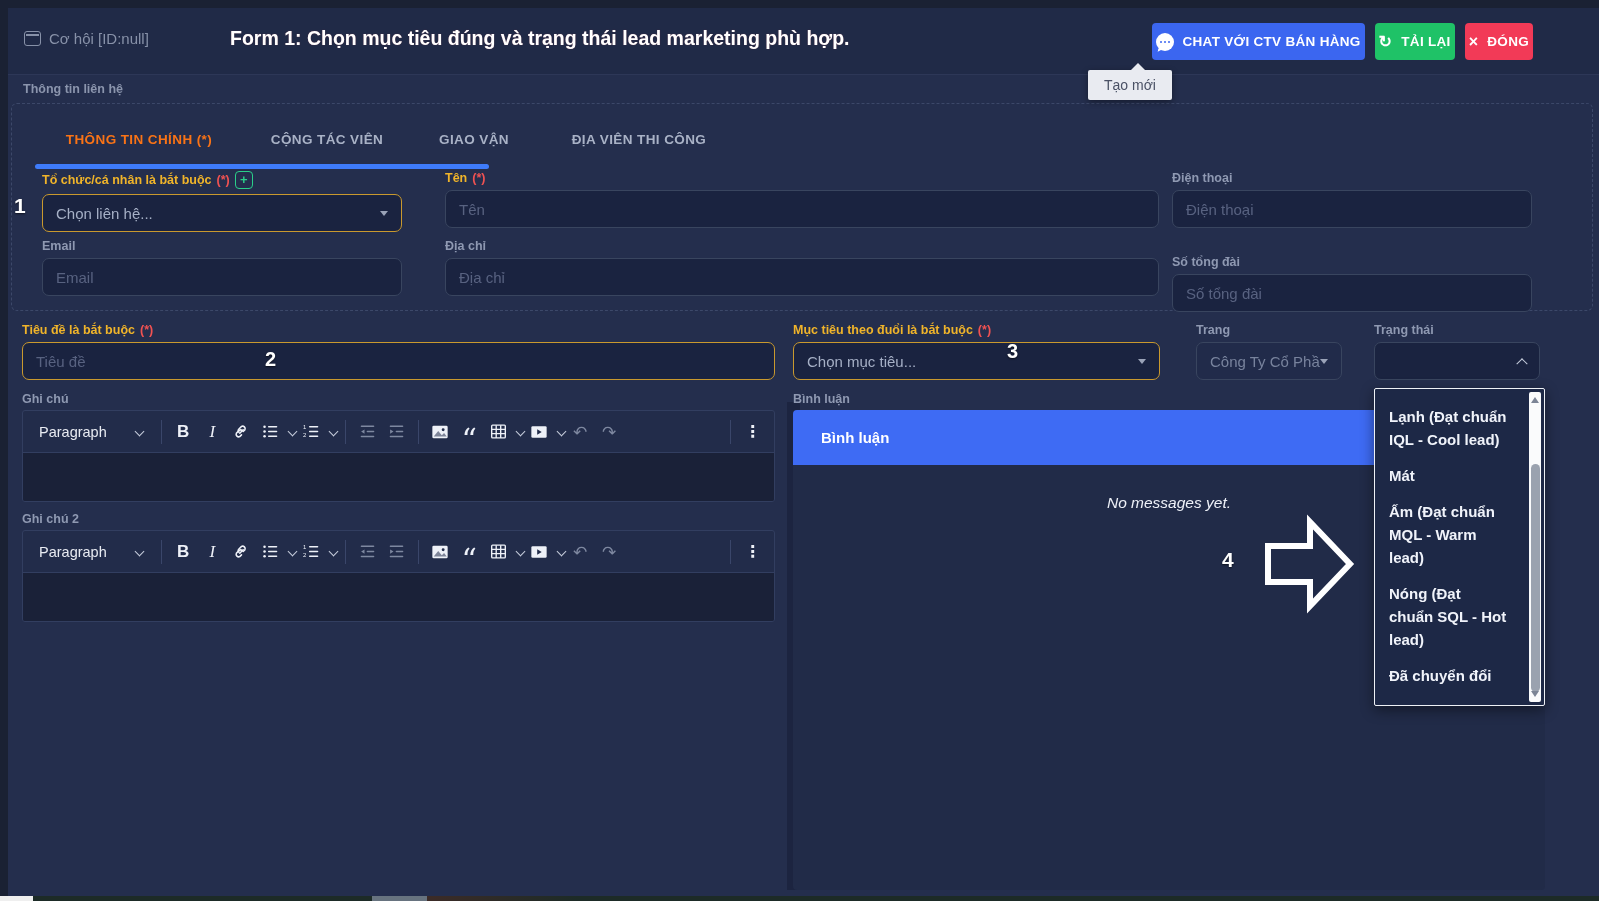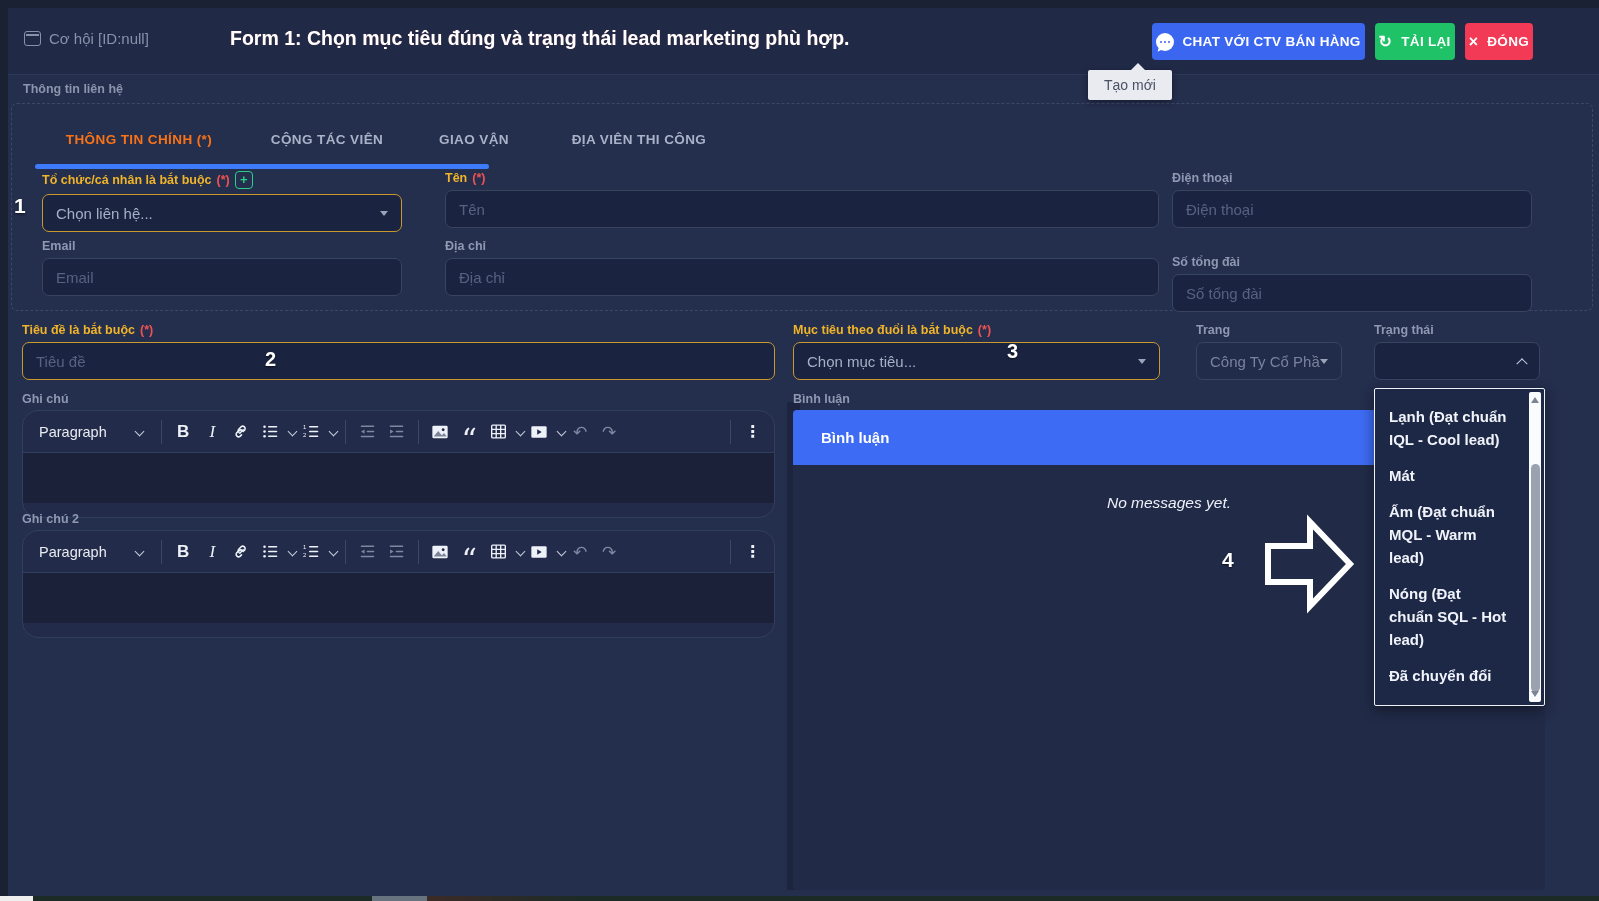--- a/index.html
+++ b/index.html
@@ -95,22 +95,22 @@
   }
   .selbox.ybord { border:1.5px solid #c9992e; }
   .selbox .stext { flex:1; white-space:nowrap; overflow:hidden; }
   .selbox.muted { color:#78839d; background:#212b4a; }
   .caret-down { border-left:4.5px solid transparent; border-right:4.5px solid transparent; border-top:5.5px solid #9aa3b8; }
   .chev { width:8px; height:8px; border-right:1.8px solid #c6cddc; border-bottom:1.8px solid #c6cddc; }
   .chev.up { transform:rotate(-135deg) translate(-2px,-2px); }
   
   .ed-label { position:absolute; left:14px; font-size:12.5px; font-weight:bold; color:#8f99b2; }
   .editor {
-    position:absolute; left:14px; width:753px; height:108px;
-    border:1px solid #323e60; border-radius:16px; overflow:hidden; background:#222c4a;
+    position:absolute; left:14px; width:753px; height:92px;
+    border:1px solid #323e60; border-radius:3px; overflow:hidden; background:#222c4a;
   }
   .ed-toolbar { height:42px; display:flex; align-items:center; padding:0 8px; border-bottom:1px solid #323e60; gap:2px; }
   .ed-para { display:flex; align-items:center; gap:26px; padding:0 10px 0 8px; height:30px; font-size:14.5px; color:#e8ebf2; cursor:pointer; }
   .ed-sep { width:1px; height:24px; background:#3a466a; margin:0 6px; }
   .ed-btn { width:27px; height:28px; display:flex; align-items:center; justify-content:center; color:#eef1f8; cursor:pointer; border-radius:3px; flex:0 0 auto; }
   .ed-btn.gray { color:#7e88a0; }
   .ed-btn svg { display:block; }
   .ed-bold { font-size:17px; font-weight:bold; }
   .ed-italic { font-size:17px; font-style:italic; font-family:"Liberation Serif",serif; }
   .ed-quote { font-family:"DejaVu Serif",serif; font-size:30px; line-height:0; padding-top:16px; }

